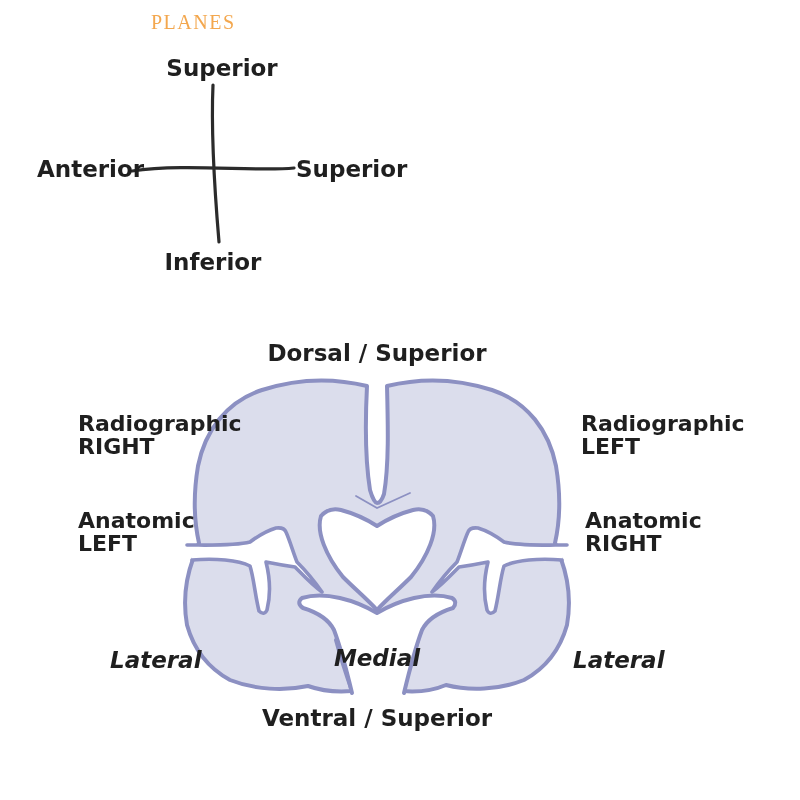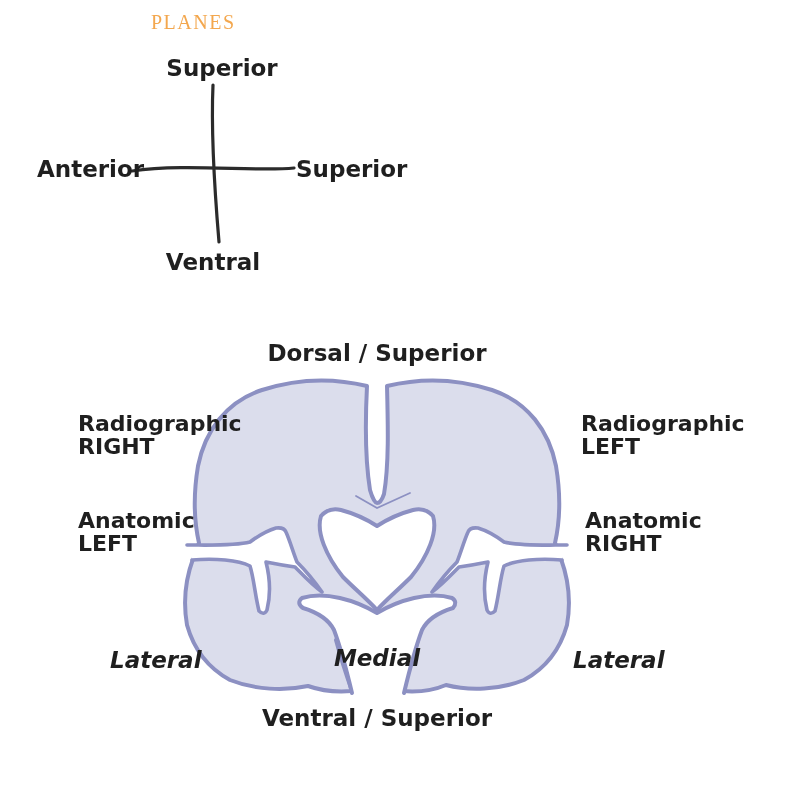--- a/index.html
+++ b/index.html
@@ -171,21 +171,21 @@
            C 516 560 539 558 562 560"></path>
 
       <path fill="none" stroke="#8C90C2" stroke-width="1.8" stroke-linejoin="miter" d="M 356 496 L 377 508 L 410 493"></path>
     </g>
   </svg>
 
   <div class="hdr planes">PLANES</div>
   <div class="lbl sup ctr">Superior</div>
   <div class="lbl ant">Anterior</div>
   <div class="lbl post">Superior</div>
-  <div class="lbl inf ctr">Ventral</div>
+  <div class="lbl inf ctr">Inferior</div>
 
   <div class="lbl dorsal ctr">Dorsal / Superior</div>
 
   <div class="side-label rad-r">
     <div>Radiographic</div>
     <div>RIGHT</div>
   </div>
   <div class="side-label ana-l">
     <div>Anatomic</div>
     <div>LEFT</div>

